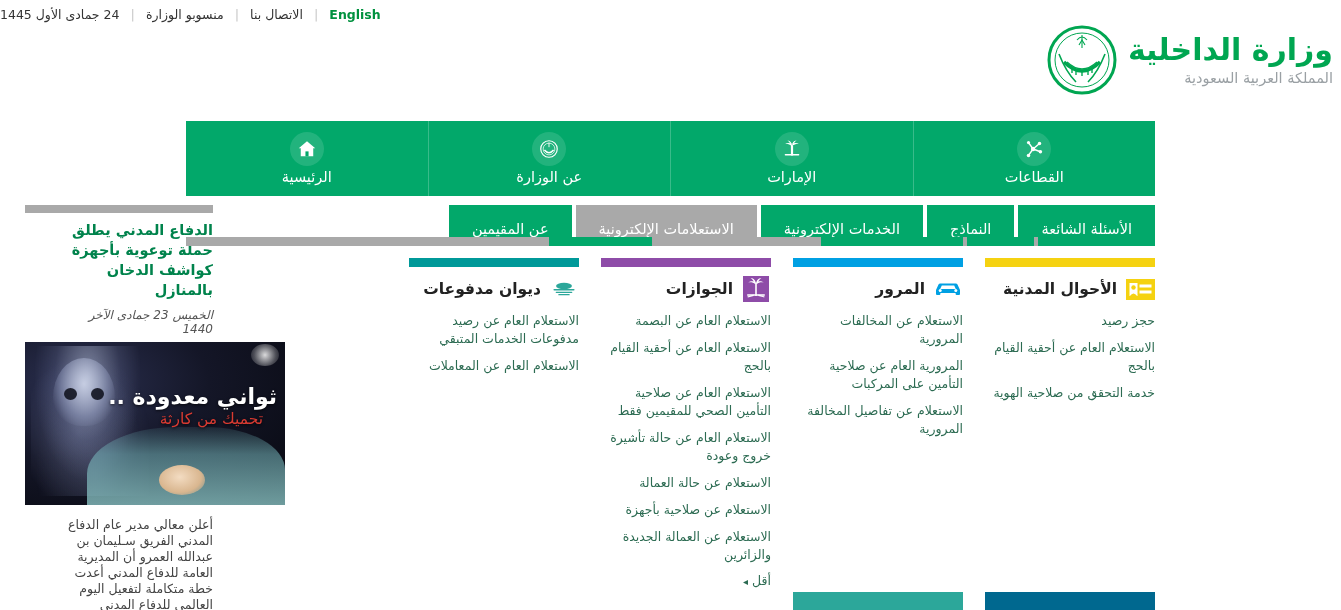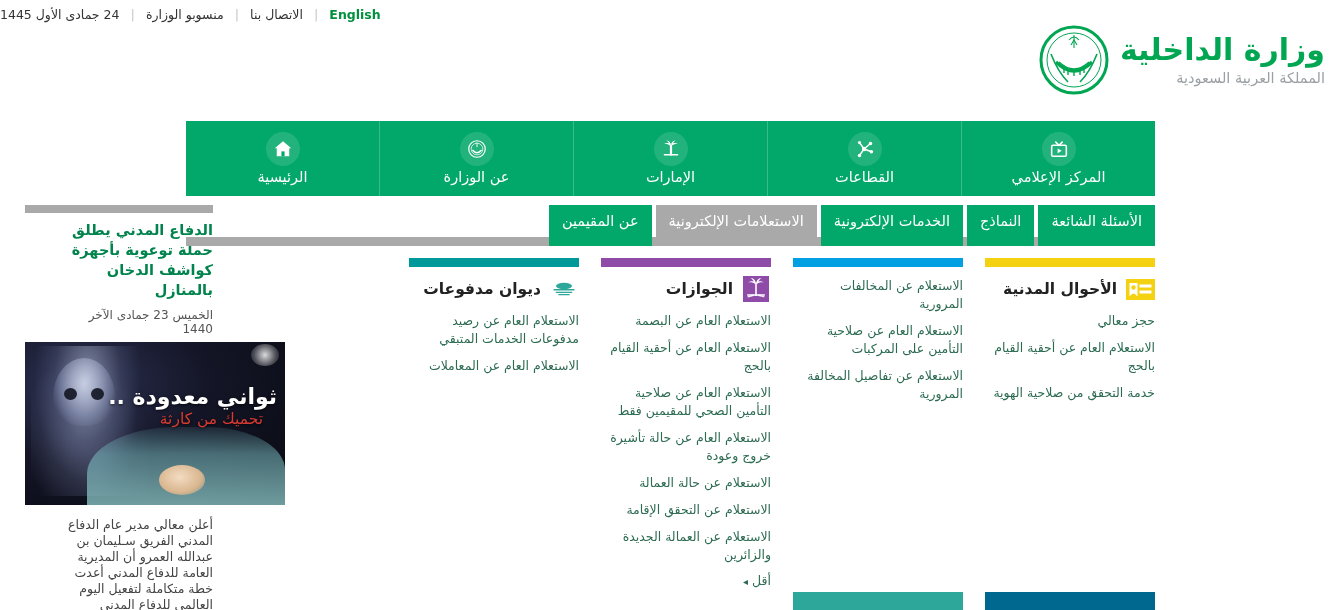--- a/index.html
+++ b/index.html
@@ -20,21 +20,21 @@
     padding-right: 165px;
     font-size: 12.5px;
   }
   .topbar .tb-item { color: #333; white-space: nowrap; }
   .topbar .tb-item.date { color:#333; }
   .topbar .tb-item.english { color:#00913f; font-weight: bold; }
   .topbar .tb-sep { color:#c9c9c9; margin: 0 11px; font-size: 13px; }
 
   
   .logo-wrap {
-    position: absolute; top: 24px; right: 16px;
+    position: absolute; top: 24px; right: 8px;
     display: flex; flex-direction: row-reverse; align-items: center; gap: 10px;
   }
   .logo-emblem { width: 72px; height: 72px; flex: none; }
   .logo-text { text-align: right; line-height: 1; }
   .logo-title {
     color:#00a651; font-size: 30px; font-weight: bold; letter-spacing: 0px;
     direction: rtl; white-space: nowrap;
   }
   .logo-sub {
     color:#9aa0a4; font-size: 14.5px; margin-top: 6px; white-space: nowrap;
@@ -68,21 +68,21 @@
     position: absolute; top: 205px; right: 1128px;
     width: 188px;
     padding-left: 40px;
   }
   .news-topline { width: 188px; height: 8px; background:#a9a9a9; }
   .news-title {
     margin-top: 7px;
     color:#00834c; font-size: 14.5px; font-weight: bold;
     line-height: 20px; text-align: right;
   }
-  .news-date { margin-top: 8px; color:#555; font-size: 12px; text-align: right; }
+  .news-date { margin-top: 8px; color:#555; font-size: 12px; text-align: right; font-style: italic; }
   .news-photo {
     margin-top: 6px; width: 260px; height: 163px; position: relative;
     overflow: hidden; margin-right: -72px;
     background: radial-gradient(ellipse at 20% 25%, #2b3050 0%, #141627 45%, #07080f 100%);
   }
   .photo-smoke {
     position:absolute; left: 6px; top: 4px; width: 118px; height: 150px;
     background:
       radial-gradient(ellipse at 48% 20%, rgba(200,210,235,0.55) 0%, rgba(140,150,190,0.18) 38%, rgba(0,0,0,0) 62%),
       radial-gradient(ellipse at 40% 58%, rgba(150,160,200,0.30) 0%, rgba(0,0,0,0) 60%),
@@ -130,22 +130,22 @@
   .news-more { color:#00834c; }
   .news-more-arrow { color:#00834c; font-size: 10px; }
 
   
   .tabs {
     position: absolute; top: 205px; right: 186px; width: 969px; height: 32px;
     display: flex; flex-direction: row;
   }
   .tab {
     height: 32px; background:#02a86a; color:#fff;
-    display:flex; align-items:center; justify-content:center;
-    padding: 0 13px; font-size: 14.5px; white-space: nowrap;
+    display:flex; align-items:flex-end; justify-content:center;
+    padding: 0 23px; font-size: 14.5px; white-space: nowrap;
     margin-left: 4px; cursor: pointer;
   }
   .tab.active { background:#a9a9a9; color:#fff; }
   .tab.spacer-right { margin-right: 0; }
   .tabs-rail {
     position:absolute; top: 237px; right: 186px; width: 969px; height: 9px;
     background:#a9a9a9;
   }
   .tabs-rail .rail-gap {
     position:absolute; top:0; height:9px; background:#02a86a;
@@ -218,30 +218,20 @@
       </svg>
     </span>
     <span class="logo-text">
       <span class="logo-title">وزارة الداخلية</span>
       <div class="logo-sub">المملكة العربية السعودية</div>
     </span>
   </div>
 
   <div class="greennav">
 
-    <div class="navitem">
-      <span class="nav-ic">
-        <svg width="22" height="22" viewBox="0 0 24 24" fill="none" stroke="#fff" stroke-width="1.7">
-          <rect x="4" y="8" width="16" height="12" rx="1.5"></rect>
-          <path d="M8 4 L12 8 L16 4"></path>
-          <polygon points="10.5,11.5 15,14 10.5,16.5" fill="#fff" stroke="none"></polygon>
-        </svg>
-      </span>
-      <span class="nav-label">المركز الإعلامي</span>
-    </div>
 
     <div class="navitem">
       <span class="nav-ic">
         <svg width="22" height="22" viewBox="0 0 24 24" fill="none" stroke="#fff" stroke-width="1.6">
           <circle cx="11" cy="12" r="2.4" fill="#fff" stroke="none"></circle>
           <circle cx="18" cy="6" r="1.9" fill="#fff" stroke="none"></circle>
           <circle cx="19" cy="15" r="1.9" fill="#fff" stroke="none"></circle>
           <circle cx="6" cy="19" r="1.9" fill="#fff" stroke="none"></circle>
           <circle cx="6" cy="5" r="1.7" fill="#fff" stroke="none"></circle>
           <path d="M11 12 L18 6 M11 12 L19 15 M11 12 L6 19 M11 12 L6 5"></path>
@@ -345,31 +335,42 @@
             <rect x="3.5" y="4" width="8" height="13" fill="#fff"></rect>
             <circle cx="7.5" cy="8.5" r="2.2" fill="#f5d211"></circle>
             <path d="M3.9 17 Q7.5 11.8 11.1 17 Z" fill="#f5d211"></path>
             <rect x="13.5" y="5.5" width="12" height="3" fill="#fff"></rect>
             <rect x="13.5" y="11.5" width="12" height="3" fill="#fff"></rect>
           </svg>
         </span>
         <span class="col-title">الأحوال المدنية</span>
       </div>
       <div class="col-list">
-        <div class="col-item">حجز معالي</div>
+        <div class="col-item">حجز رصيد</div>
         <div class="col-item">الاستعلام العام عن أحقية القيام بالحج</div>
         <div class="col-item">خدمة التحقق من صلاحية الهوية</div>
       </div>
     </div>
 
     <div class="col">
       <div class="col-bar" style="background:#00a0e3"></div>
+      <div class="col-head">
+        <span class="col-ic">
+          <svg width="30" height="20" viewBox="0 0 30 20">
+            <path d="M3 11 L5.5 5.5 Q6 4.4 7.2 4.4 L22.8 4.4 Q24 4.4 24.5 5.5 L27 11 L27 15 Q27 16 26 16 L23.6 16 Q22.6 16 22.6 15 L22.6 14 L7.4 14 L7.4 15 Q7.4 16 6.4 16 L4 16 Q3 16 3 15 Z" fill="#00a0e3"></path>
+            <path d="M7.2 10 L8.8 6.4 L21.2 6.4 L22.8 10 Z" fill="#ffffff"></path>
+            <circle cx="7.2" cy="11.4" r="1.5" fill="#ffffff"></circle>
+            <circle cx="22.8" cy="11.4" r="1.5" fill="#ffffff"></circle>
+          </svg>
+        </span>
+        <span class="col-title">المرور</span>
+      </div>
       <div class="col-list">
         <div class="col-item">الاستعلام عن المخالفات المرورية</div>
-        <div class="col-item">الاستعلام العام عن صلاحية التأمين على المركبات</div>
+        <div class="col-item">المرورية العام عن صلاحية التأمين على المركبات</div>
         <div class="col-item">الاستعلام عن تفاصيل المخالفة المرورية</div>
       </div>
     </div>
 
     <div class="col">
       <div class="col-bar" style="background:#8e4ca8"></div>
       <div class="col-head">
         <span class="col-ic">
           <svg width="26" height="26" viewBox="0 0 26 26">
             <rect x="0" y="0" width="26" height="26" fill="#8e4ca8"></rect>
@@ -386,21 +387,21 @@
           </svg>
         </span>
         <span class="col-title">الجوازات</span>
       </div>
       <div class="col-list">
         <div class="col-item">الاستعلام العام عن البصمة</div>
         <div class="col-item">الاستعلام العام عن أحقية القيام بالحج</div>
         <div class="col-item">الاستعلام العام عن صلاحية التأمين الصحي للمقيمين فقط</div>
         <div class="col-item">الاستعلام العام عن حالة تأشيرة خروج وعودة</div>
         <div class="col-item">الاستعلام عن حالة العمالة</div>
-        <div class="col-item">الاستعلام عن التحقق الإقامة</div>
+        <div class="col-item">الاستعلام عن صلاحية بأجهزة</div>
         <div class="col-item">الاستعلام عن العمالة الجديدة والزائرين</div>
         <div class="col-less">
           <span>أقل</span>
           <span class="arw">◂</span>
         </div>
       </div>
     </div>
 
     <div class="col">
       <div class="col-bar" style="background:#009999"></div>

